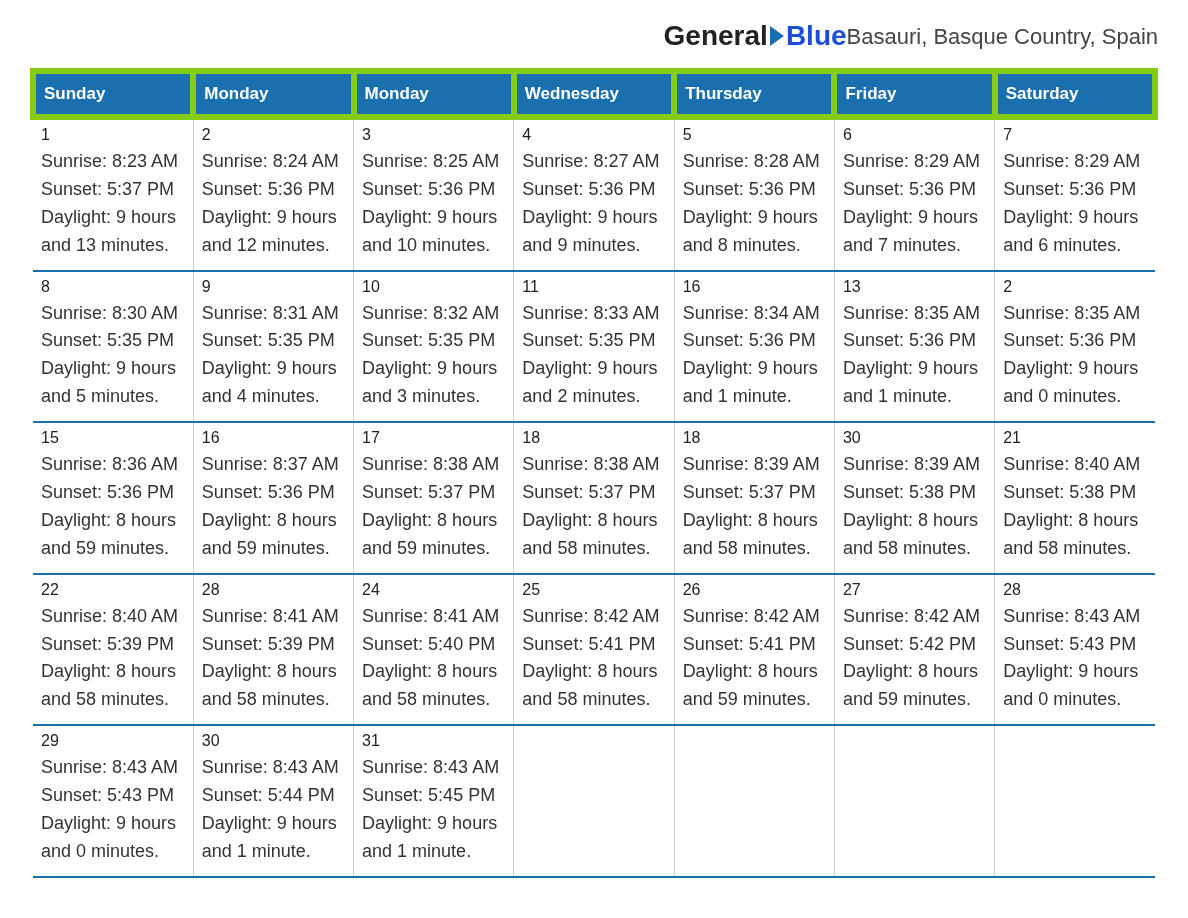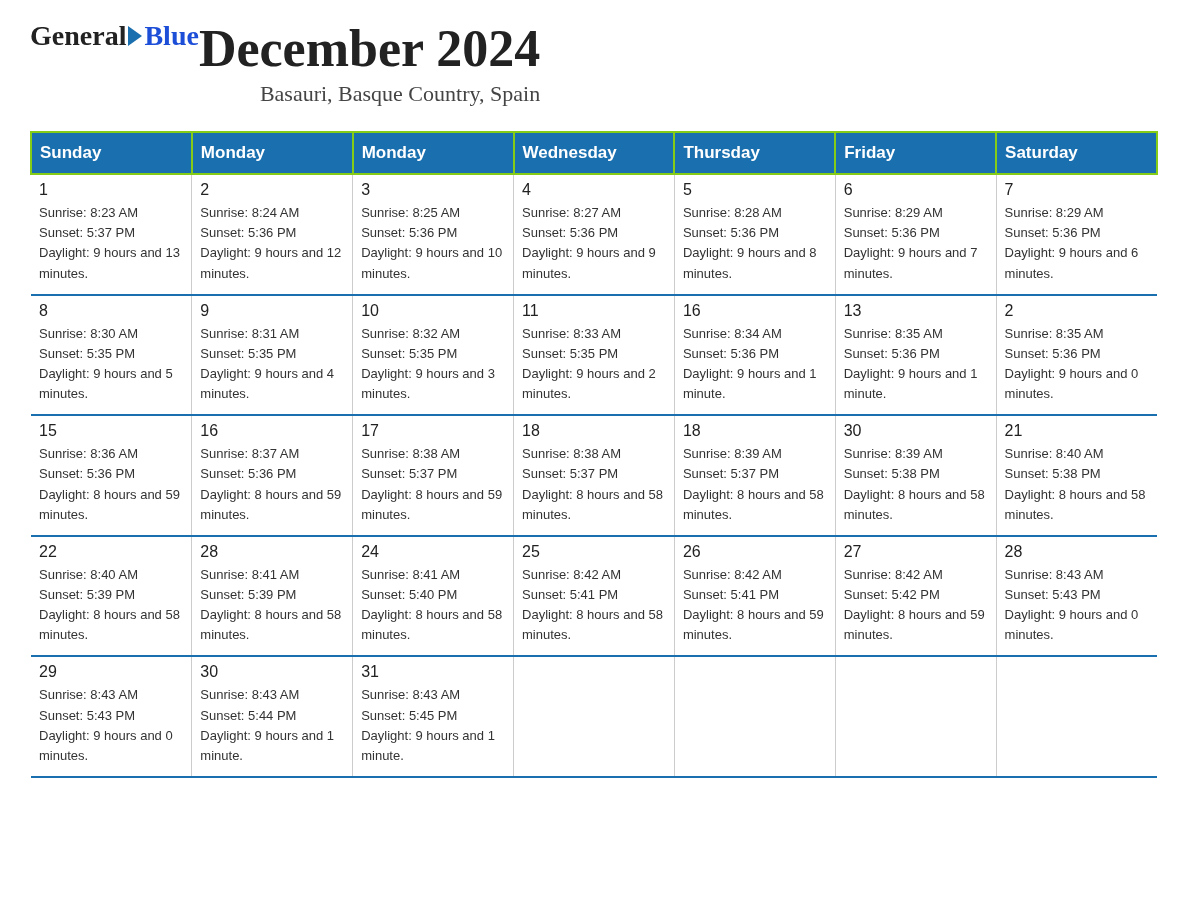--- a/index.html
+++ b/index.html
@@ -5,24 +5,23 @@
     * { margin: 0; padding: 0; box-sizing: border-box; }
     body {
       font-family: Arial, Helvetica, sans-serif;
       background: #fff;
       width: 1188px;
       min-height: 918px;
       padding: 20px 30px;
     }
     .header {
       display: flex;
-      justify-content: flex-start;
+      justify-content: flex-end;
       align-items: flex-start;
-      margin-bottom: 24px;
-      font-family: Liberation Serif, serif;
+      margin-bottom: 16px;
     }
     .logo {
       display: flex;
       flex-direction: column;
       align-items: flex-start;
     }
     .logo-text {
       display: flex;
       align-items: center;
       font-size: 28px;
@@ -60,21 +59,21 @@
       border-collapse: collapse;
       table-layout: fixed;
     }
     thead tr th {
       background-color: #1a6faf;
       color: #fff;
       font-size: 17px;
       font-weight: bold;
       padding: 10px 8px;
       text-align: left;
-      border: 2px solid #84cc16;
+      border: 6px solid #84cc16;
     }
     tbody tr {
       border-bottom: 2px solid #1a6faf;
     }
     tbody tr td {
       vertical-align: top;
       padding: 6px 8px 10px 8px;
       font-size: 13.5px;
       color: #333;
       border-right: 1px solid #ccc;
@@ -85,41 +84,40 @@
       border-right: none;
     }
     .day-num {
       font-size: 16px;
       font-weight: normal;
       color: #222;
       margin-bottom: 4px;
       display: block;
     }
     .day-info {
-      font-size: 13px;
+      font-size: 18px;
       color: #333;
       line-height: 1.55;
     }
     .empty-cell {
       background: #fff;
     }
   </style>
 </head>
 <body>
 
 <div class="header">
   <div class="logo">
     <div class="logo-text">
       <span class="logo-general">General</span>
       <span class="logo-triangle"></span>
       <span class="logo-blue">Blue</span>
     </div>
   </div>
   <div class="title-block">
-    <h1>December 2024</h1>
     <h2>Basauri, Basque Country, Spain</h2>
   </div>
 </div>
 
 <table>
   <thead>
     <tr>
     <th>Sunday</th>
         <th>Monday</th>
         <th>Monday</th>

